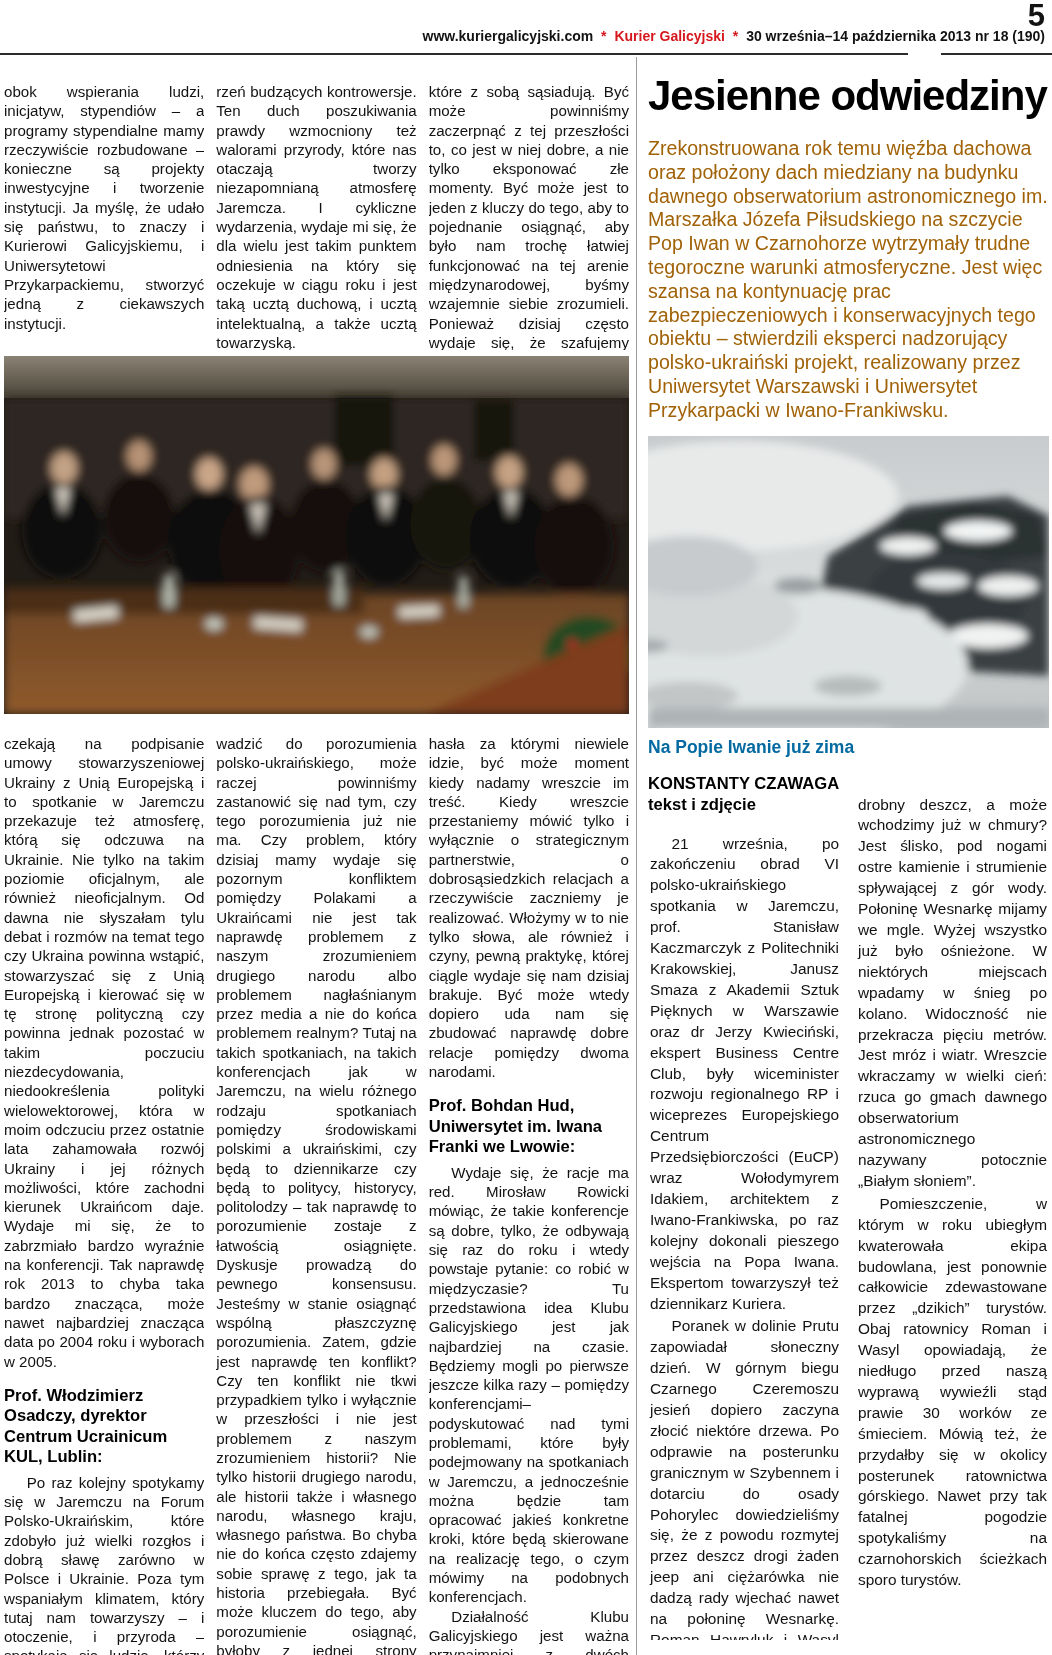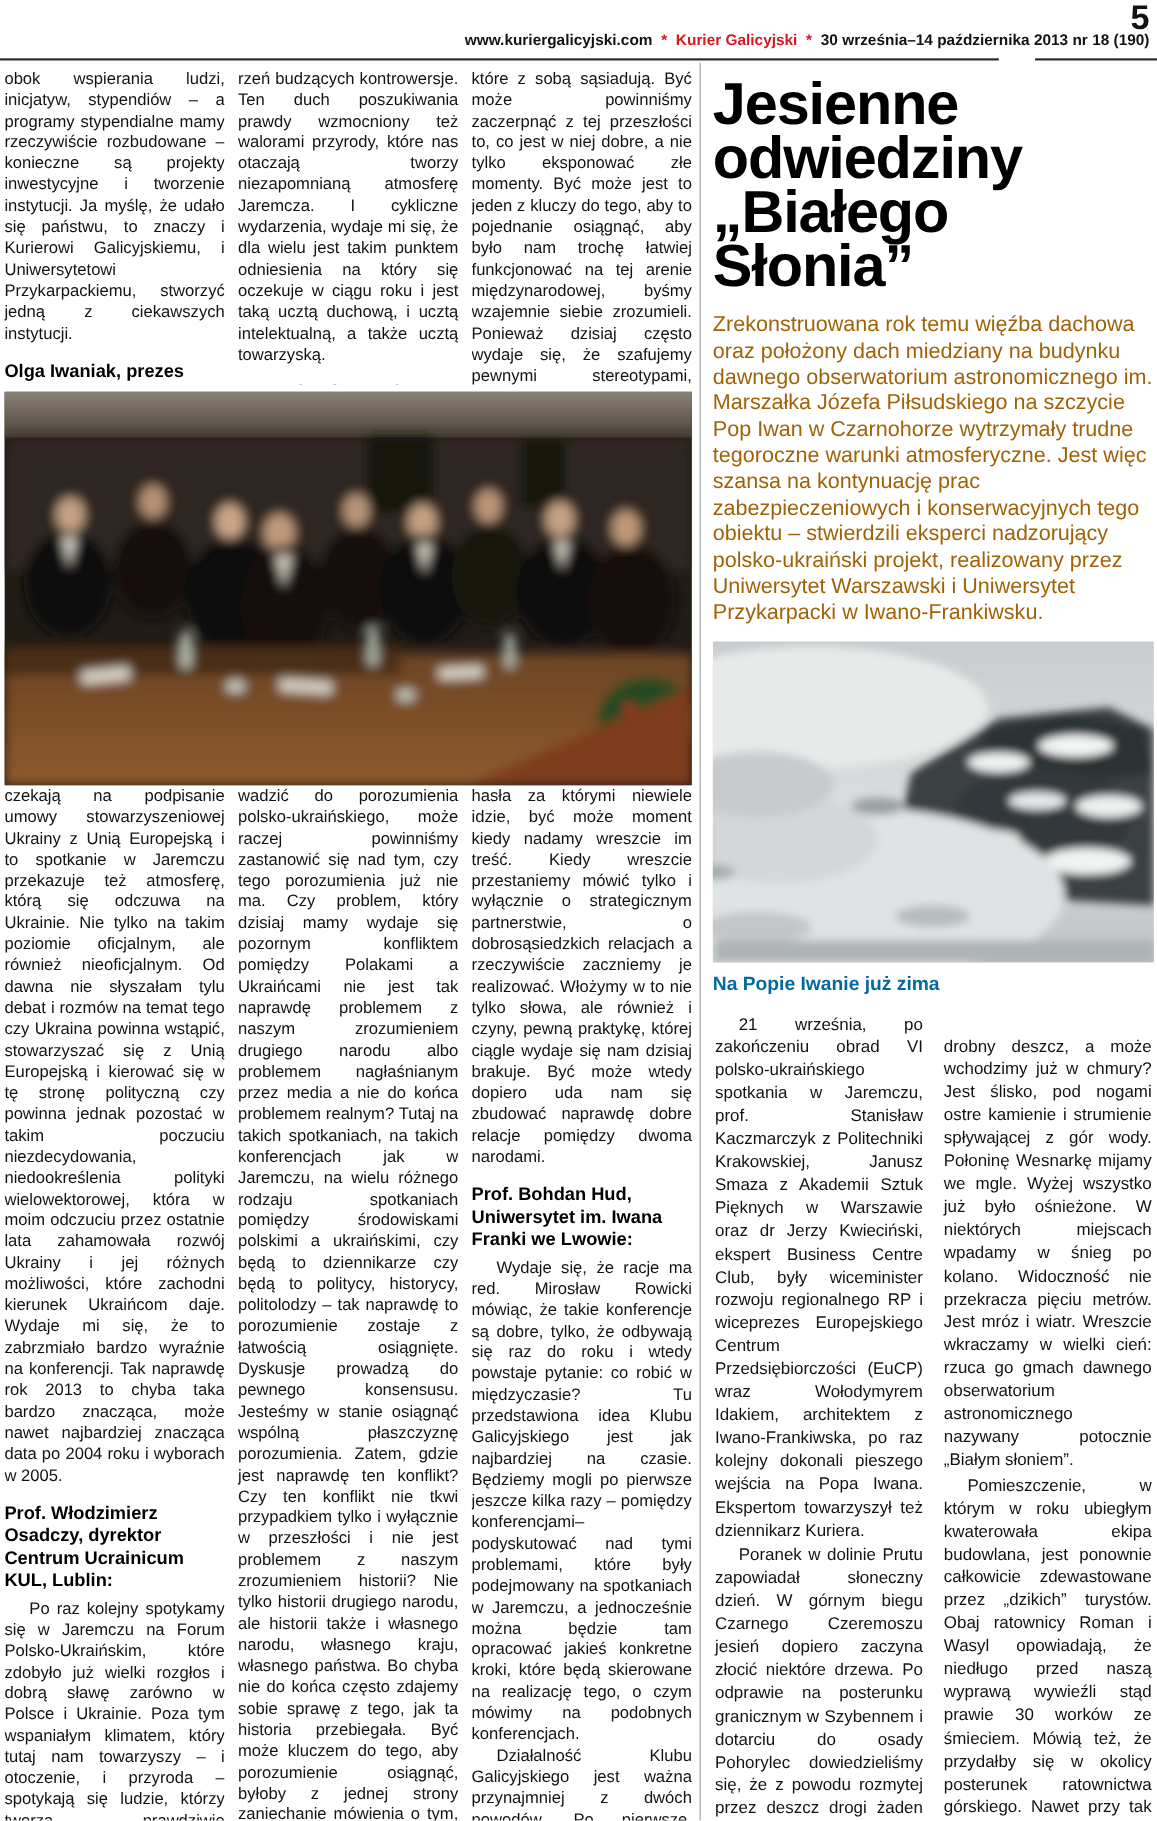--- a/index.html
+++ b/index.html
@@ -21,26 +21,26 @@
   .rule-right{position:absolute;top:53px;left:941px;width:111px;height:2px;background:var(--rule-dark);}
   .divider{position:absolute;left:636px;top:57px;height:1598px;width:1px;background:var(--divider-gray);}
   
   .left-sec{position:absolute;left:4px;top:58px;width:625px;}
   .lrow{display:flex;gap:12px;overflow:hidden;}
   .lrow.top{height:288px;padding-top:4px;}
   .lrow.bottom{height:948px;}
   .col{flex:1 1 0;overflow:hidden;font-size:15.1px;line-height:19.3px;text-align:justify;}
   .col p{margin:0;}
   p.para{text-indent:1.5em;}
-  p.pc{text-indent:0;}
+  p.pc{text-indent:0;margin-top:20px;}
   h3.subhead{font-size:16.6px;line-height:20.5px;margin:15px 0 5px 0;text-align:left;font-weight:bold;color:#000;}
   .left-photo{display:block;width:625px;height:358px;margin-top:6px;}
   
   .right-sec{position:absolute;left:648px;top:58px;width:401px;}
-  h1.headline{font-size:54px;line-height:49px;margin:13px 0 17px 0;font-weight:bold;letter-spacing:-1px;color:#000;text-align:left;}
+  h1.headline{font-size:42px;line-height:49px;margin:13px 0 17px 0;font-weight:bold;letter-spacing:-1px;color:#000;text-align:left;}
   h1.headline span{display:block;}
   .lead{font-size:19.6px;line-height:23.8px;margin:0 0 13px 0;text-align:left;color:#a16207;}
   .right-photo{display:block;width:401px;height:292px;}
   .caption{font-weight:bold;font-size:17.5px;line-height:22px;margin-top:8px;color:#0369a1;}
   .rcols{display:flex;gap:15px;margin-top:15px;height:867px;overflow:hidden;}
   .rcol{flex:1 1 0;font-size:15.4px;line-height:20.9px;text-align:justify;overflow:hidden;}
   .rcol p{margin:2px;}
   .rcol .para{text-indent:1.4em;}
   .rcol2{padding-top:20px;}
   .byline{font-weight:bold;font-size:16.6px;line-height:21px;margin:0 0 19px 0;text-align:left;color:#000;}
@@ -154,21 +154,20 @@
         <h3 class="subhead">Prof. Bohdan Hud, Uniwersytet im. Iwana Franki we Lwowie:</h3>
         <p class="para">Wydaje się, że racje ma red. Mirosław Rowicki mówiąc, że takie konferencje są dobre, tylko, że odbywają się raz do roku i wtedy powstaje pytanie: co robić w międzyczasie? Tu przedstawiona idea Klubu Galicyjskiego jest jak najbardziej na czasie. Będziemy mogli po pierwsze jeszcze kilka razy – pomiędzy konferencjami– podyskutować nad tymi problemami, które były podejmowany na spotkaniach w Jaremczu, a jednocześnie można będzie tam opracować jakieś konkretne kroki, które będą skierowane na realizację tego, o czym mówimy na podobnych konferencjach.</p>
         <p class="para">Działalność Klubu Galicyjskiego jest ważna przynajmniej z dwóch powodów. Po pierwsze, dlatego, że w takim formacie Klubu kontakty są o wiele mniej formalne niż na przykład na różnych konferencjach, natomiast niemniej skuteczne. Po drugie, jest bardzo ważne to, że taka działalność klubu może być dobrym instrumentem dla tworzenia nowej wspólnoty galicyjskiej, która by nie dzieliła się na narodowości i obrządki, tylko tworzyła coś dobrego, wspólnego, dla mieszkańców tej części kraju.</p>
       </div>
   </div>
 </div>
 
 <div class="right-sec">
   <h1 class="headline">
     <span>Jesienne odwiedziny</span>
-    <span>„Białego Słonia”</span>
   </h1>
   <p class="lead">Zrekonstruowana rok temu więźba dachowa oraz położony dach miedziany na budynku dawnego obserwatorium astronomicznego im. Marszałka Józefa Piłsudskiego na szczycie Pop Iwan w Czarnohorze wytrzymały trudne tegoroczne warunki atmosferyczne. Jest więc szansa na kontynuację prac zabezpieczeniowych i konserwacyjnych tego obiektu – stwierdzili eksperci nadzorujący polsko-ukraiński projekt, realizowany przez Uniwersytet Warszawski i Uniwersytet Przykarpacki w Iwano-Frankiwsku.</p>
 
   <svg class="right-photo" viewBox="0 0 401 292" preserveAspectRatio="none">
     <defs>
       <filter id="b2" x="-20%" y="-20%" width="140%" height="140%">
           <feGaussianBlur stdDeviation="4"></feGaussianBlur>
         </filter>
       <linearGradient id="sky" x1="0" y1="0" x2="0" y2="1">
         <stop offset="0" stop-color="#c9ccce"></stop>
@@ -199,20 +198,24 @@
       <ellipse cx="200" cy="250" rx="34" ry="10" fill="#b6bbbc"></ellipse>
       <ellipse cx="40" cy="260" rx="50" ry="14" fill="#c2c6c7"></ellipse>
       <rect x="0" y="272" width="401" height="20" fill="#aeb3b5"></rect>
     </g>
   </svg>
 
   <div class="caption">Na Popie Iwanie już zima</div>
 
   <div class="rcols">
     <div class="rcol">
+      <div class="byline">
+        <div>KONSTANTY CZAWAGA</div>
+        <div>tekst i zdjęcie</div>
+      </div>
       <div>
           <p class="para">21 września, po zakończeniu obrad VI polsko-ukraińskiego spotkania w Jaremczu, prof. Stanisław Kaczmarczyk z Politechniki Krakowskiej, Janusz Smaza z Akademii Sztuk Pięknych w Warszawie oraz dr Jerzy Kwieciński, ekspert Business Centre Club, były wiceminister rozwoju regionalnego RP i wiceprezes Europejskiego Centrum Przedsiębiorczości (EuCP) wraz Wołodymyrem Idakiem, architektem z Iwano-Frankiwska, po raz kolejny dokonali pieszego wejścia na Popa Iwana. Ekspertom towarzyszył też dziennikarz Kuriera.</p>
           <p class="para">Poranek w dolinie Prutu zapowiadał słoneczny dzień. W górnym biegu Czarnego Czeremoszu jesień dopiero zaczyna złocić niektóre drzewa. Po odprawie na posterunku granicznym w Szybennem i dotarciu do osady Pohorylec dowiedzieliśmy się, że z powodu rozmytej przez deszcz drogi żaden jeep ani ciężarówka nie dadzą rady wjechać nawet na połoninę Wesnarkę. Roman Hawryluk i Wasyl Akciuk, młodzi ratownicy z Werchowyny (Żabiego), którzy towarzyszyli nam w podróży ostrzegali, że pogoda wyżej może być niepewna i dalszą podróż zalecali osobom wyposażonym w okrycia przeciwdeszczowe. Szalenie trudna rozmyta droga z Werchowyny do Szybenego zabrała nam sporo czasu w ciągu krótkiego jesiennego dnia. Po obliczeniach wyszło nam, że na samą drogę potrzebujemy sześć godzin - trzy godziny na szczyt Pop Iwana i tyle samo na zejście. Wchodzimy na górę prawie bez zatrzymywania się na postojach. Zaczyna padać</p>
         </div>
     </div>
     <div class="rcol rcol2">
         <p class="pc">drobny deszcz, a może wchodzimy już w chmury? Jest ślisko, pod nogami ostre kamienie i strumienie spływającej z gór wody. Połoninę Wesnarkę mijamy we mgle. Wyżej wszystko już było ośnieżone. W niektórych miejscach wpadamy w śnieg po kolano. Widoczność nie przekracza pięciu metrów. Jest mróz i wiatr. Wreszcie wkraczamy w wielki cień: rzuca go gmach dawnego obserwatorium astronomicznego nazywany potocznie „Białym słoniem”.</p>
         <p class="para">Pomieszczenie, w którym w roku ubiegłym kwaterowała ekipa budowlana, jest ponownie całkowicie zdewastowane przez „dzikich” turystów. Obaj ratownicy Roman i Wasyl opowiadają, że niedługo przed naszą wyprawą wywieźli stąd prawie 30 worków ze śmieciem. Mówią też, że przydałby się w okolicy posterunek ratownictwa górskiego. Nawet przy tak fatalnej pogodzie spotykaliśmy na czarnohorskich ścieżkach sporo turystów.</p>
       </div>
   </div>

